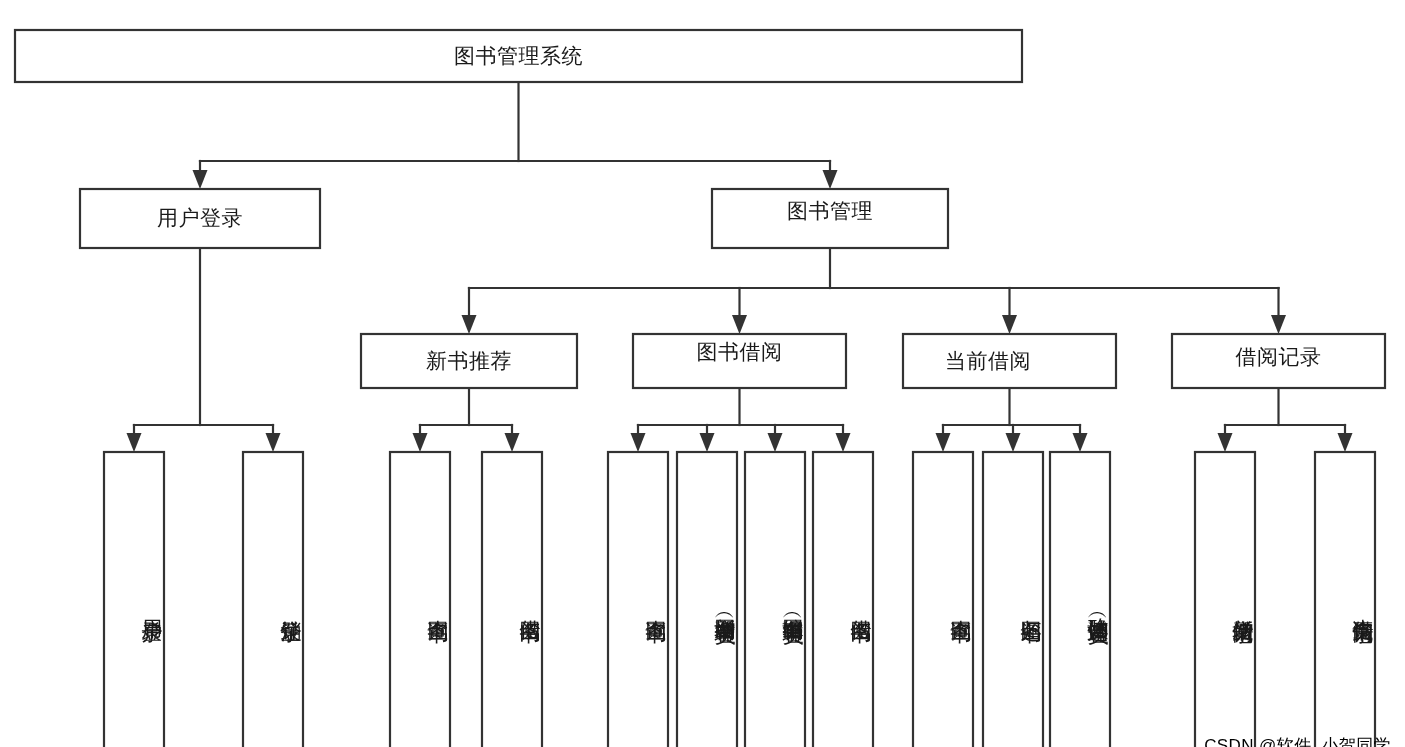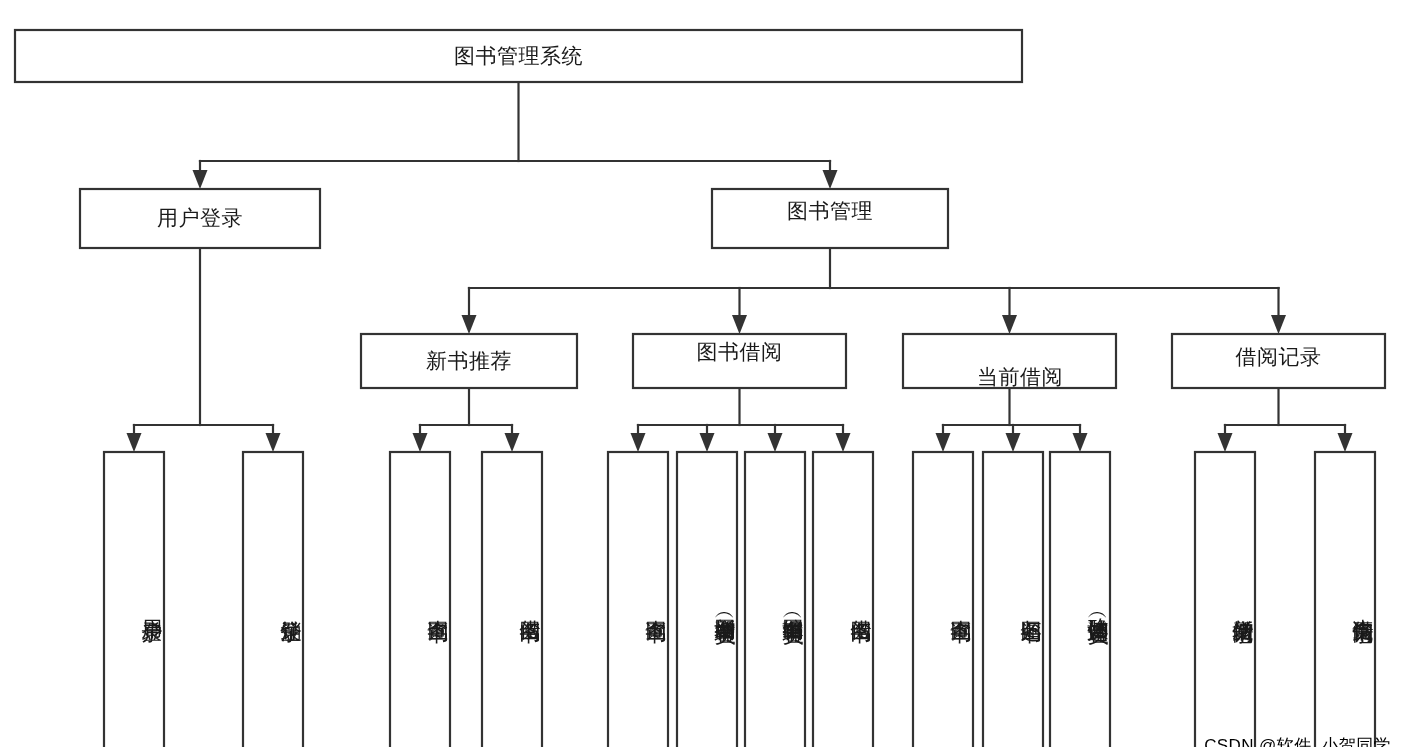--- a/index.html
+++ b/index.html
@@ -158,21 +158,21 @@
         <rect x="1315" y="436" width="60" height="298" class="node-box"></rect>
       </g>
   </svg>
 
   <div id="labels">
       <div class="node-label" style="left: 15px; top: 14px; width: 1007px; height: 52px;">图书管理系统</div>
       <div class="node-label" style="left: 80px; top: 173px; width: 240px; height: 59px;">用户登录</div>
       <div class="node-label" style="left: 712px; top: 173px; width: 236px; height: 44px;">图书管理</div>
       <div class="node-label" style="left: 361px; top: 318px; width: 216px; height: 54px;">新书推荐</div>
       <div class="node-label" style="left: 633px; top: 318px; width: 213px; height: 36px;">图书借阅</div>
-      <div class="node-label" style="left: 903px; top: 334px; width: 170px; height: 54px; padding-left: 32px;">当前借阅</div>
+      <div class="node-label" style="left: 903px; top: 318px; width: 170px; height: 54px;">当前借阅</div>
       <div class="node-label" style="left: 1172px; top: 314px; width: 213px; height: 54px;">借阅记录</div>
       <div class="node-label vertical" style="left: 104px; top: 436px; width: 60px; height: 298px;">用户登录</div>
       <div class="node-label vertical" style="left: 243px; top: 436px; width: 60px; height: 298px;">注销登录</div>
       <div class="node-label vertical" style="left: 390px; top: 436px; width: 60px; height: 298px;">查询图书</div>
       <div class="node-label vertical" style="left: 482px; top: 436px; width: 60px; height: 298px;">借阅图书</div>
       <div class="node-label vertical" style="left: 608px; top: 436px; width: 60px; height: 298px;">查询图书</div>
       <div class="node-label vertical" style="left: 677px; top: 436px; width: 60px; height: 298px;">新增图书（管理员）</div>
       <div class="node-label vertical" style="left: 745px; top: 436px; width: 60px; height: 298px;">编辑图书（管理员）</div>
       <div class="node-label vertical" style="left: 813px; top: 436px; width: 60px; height: 298px;">借阅图书</div>
       <div class="node-label vertical" style="left: 913px; top: 436px; width: 60px; height: 298px;">查询图书</div>

